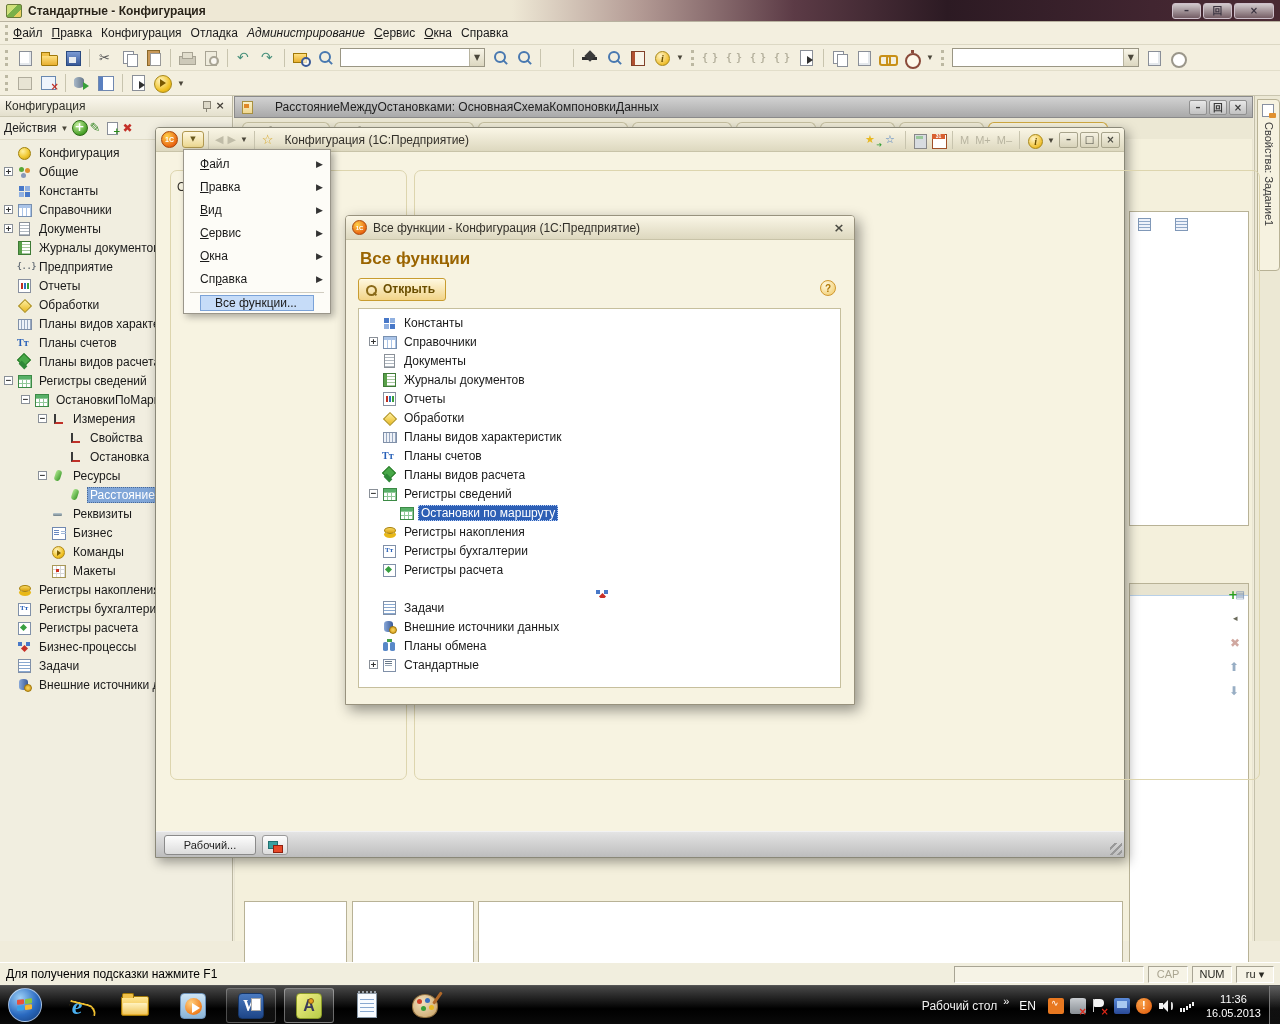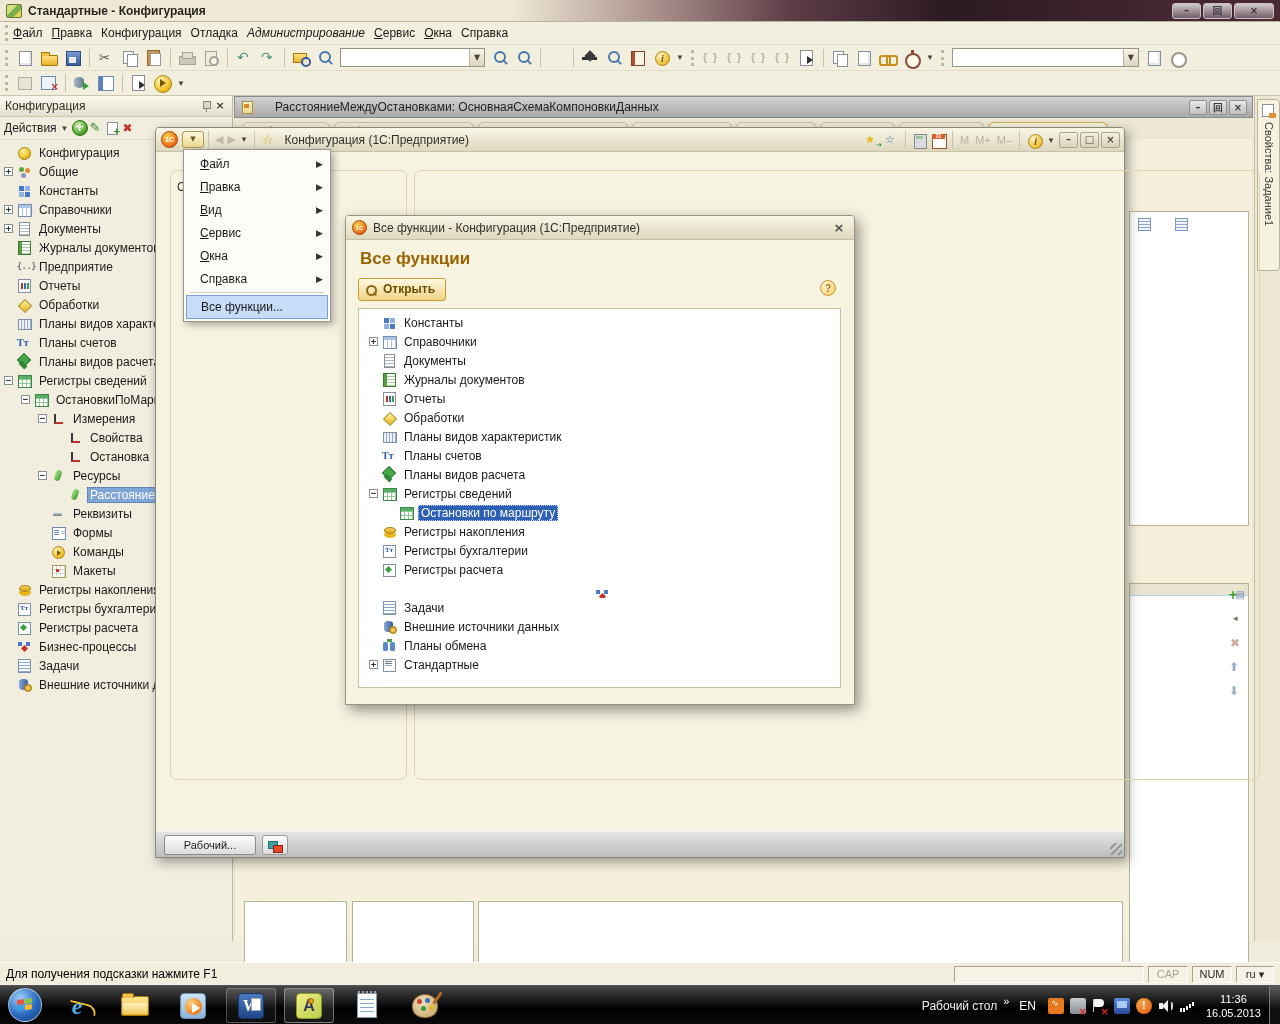--- a/index.html
+++ b/index.html
@@ -246,21 +246,21 @@
   .btn-mini::after{content:"";position:absolute;left:10px;top:9px;width:8px;height:6px;background:#e84828;border:1px solid #902010}
   .rgrip{position:absolute;right:2px;bottom:2px;width:12px;height:12px;
     background:repeating-linear-gradient(135deg,rgba(0,0,0,0) 0 3px,#999 3px 5px)}
 
   
   .appmenu{position:absolute;left:183px;top:149px;width:148px;background:#fdfcf7;border:1px solid #9a968a;
     box-shadow:3px 3px 7px rgba(0,0,0,.3);padding:2px 0}
   .appmenu .mrow{height:23px;display:flex;align-items:center;padding:0 8px 0 16px;position:relative}
   .appmenu .mrow .arr{position:absolute;right:7px;font-size:9px;color:#333}
   .menu-sep{height:1px;background:#d0ccc0;margin:2px 6px}
-  .mrow.sel{background:#c6dcf8;border:1px solid #7aa2d8;height:24px;margin:0 2px;padding-left:14px}
+  .mrow.sel{background:#c6dcf8;border:1px solid #7aa2d8;height:16px;margin:0 16px;padding-left:14px}
 
   
   .dialog{position:absolute;left:345px;top:215px;width:510px;height:490px;background:#f7f3e1;border:1px solid #98927e;
     border-radius:4px 4px 0 0;box-shadow:4px 5px 14px rgba(0,0,0,.42)}
   .dlgbar{height:24px;border-radius:3px 3px 0 0;background:linear-gradient(#faf6e6,#ddd8bf);border-bottom:1px solid #c8c3a8;
     display:flex;align-items:center;padding:0 6px}
   .dlgbar .t{flex:1;margin-left:6px;color:#33302a}
   .dlg-close{font:bold 13px/18px "DejaVu Sans",sans-serif;color:#4a4a42;width:18px;text-align:center}
   .dlg-head{position:absolute;left:14px;top:33px;font-size:17px;font-weight:bold;color:#9a6400}
   .btn-open{position:absolute;left:12px;top:62px;height:23px;padding:0 10px 0 24px;border:1px solid #c89c30;border-radius:3px;
@@ -563,21 +563,21 @@
             <span class="lbl">РасстояниеМеждуОстановками</span>
           </div>
           <div class="trow" style="padding-left: 38px;">
             <span class="exp noexp"></span>
             <span class="ti ti-attr"></span>
             <span class="lbl">Реквизиты</span>
           </div>
           <div class="trow" style="padding-left: 38px;">
             <span class="exp noexp"></span>
             <span class="ti ti-form"></span>
-            <span class="lbl">Формы</span>
+            <span class="lbl">Бизнес</span>
           </div>
           <div class="trow" style="padding-left: 38px;">
             <span class="exp noexp"></span>
             <span class="ti ti-cmd"></span>
             <span class="lbl">Команды</span>
           </div>
           <div class="trow" style="padding-left: 38px;">
             <span class="exp noexp"></span>
             <span class="ti ti-layout"></span>
             <span class="lbl">Макеты</span>

